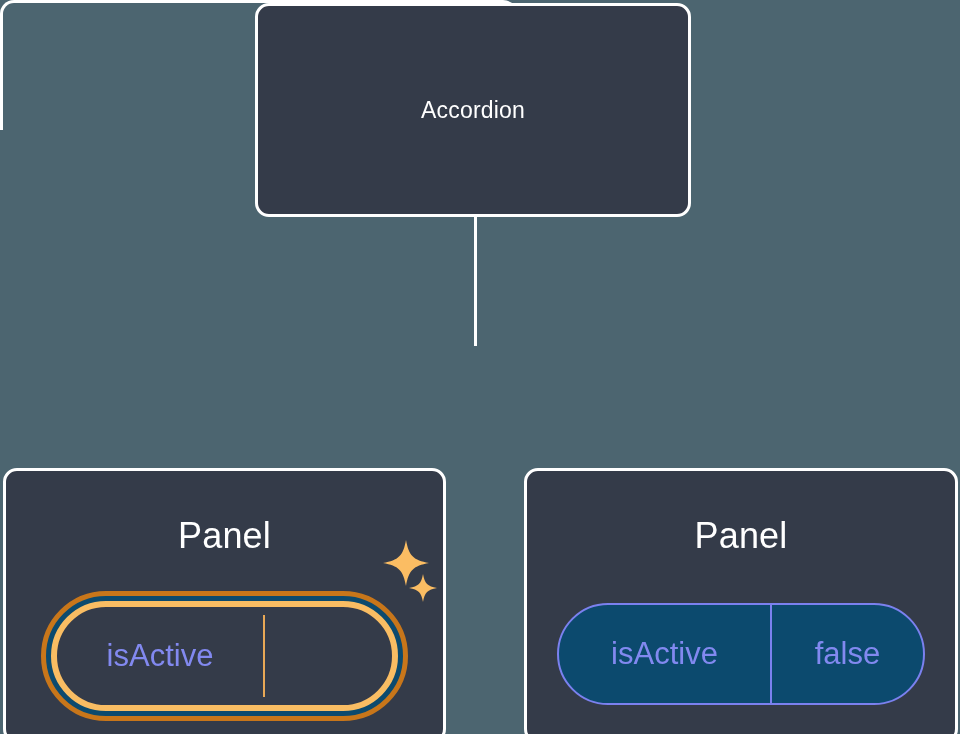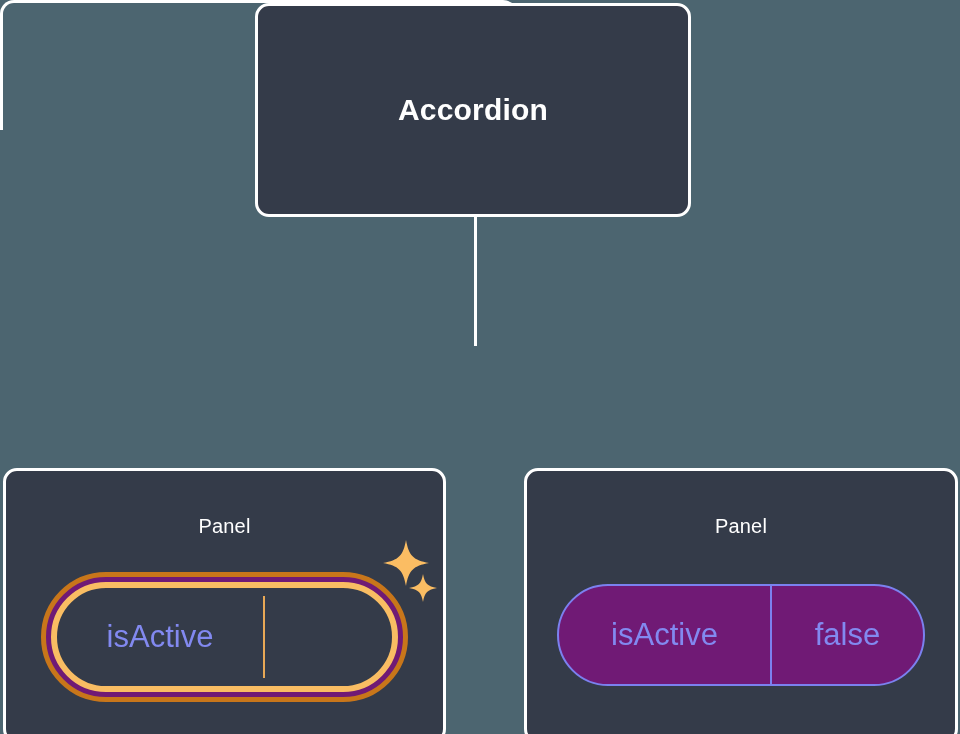--- a/index.html
+++ b/index.html
@@ -57,61 +57,61 @@
     left: 255px;
     top: 3px;
     width: 436px;
     height: 214px;
     display: flex;
     align-items: center;
     justify-content: center;
   }
   .node-title-root {
     color: #ffffff;
-    font-size: 30px;
-    font-weight: 700;
+    font-size: 23px;
+    font-weight: 400;
     letter-spacing: 0.2px;
   }
 
   .node-child {
     height: 275px;
     padding-top: 44px;
     box-sizing: border-box;
   }
   .node-child-left {
     left: 3px;
     top: 468px;
     width: 443px;
   }
   .node-child-right {
     left: 524px;
     top: 468px;
     width: 434px;
   }
   .node-title-child {
     color: #ffffff;
-    font-size: 20px;
+    font-size: 36px;
     font-weight: 400;
     text-align: center;
     letter-spacing: 0.2px;
   }
 
   
   .badge-wrap {
     position: relative;
     display: flex;
     justify-content: center;
   }
   .badge-wrap-left { margin-top: 34px; }
   .badge-wrap-right { margin-top: 46px; }
 
   .badge {
     display: flex;
     align-items: stretch;
-    background: #701a75;
+    background: #0c4a6e;
     box-sizing: border-box;
   }
 
   
   .badge-plain {
     width: 368px;
     height: 102px;
     border: 2px solid #7b81ef;
     border-radius: 51px;
   }

